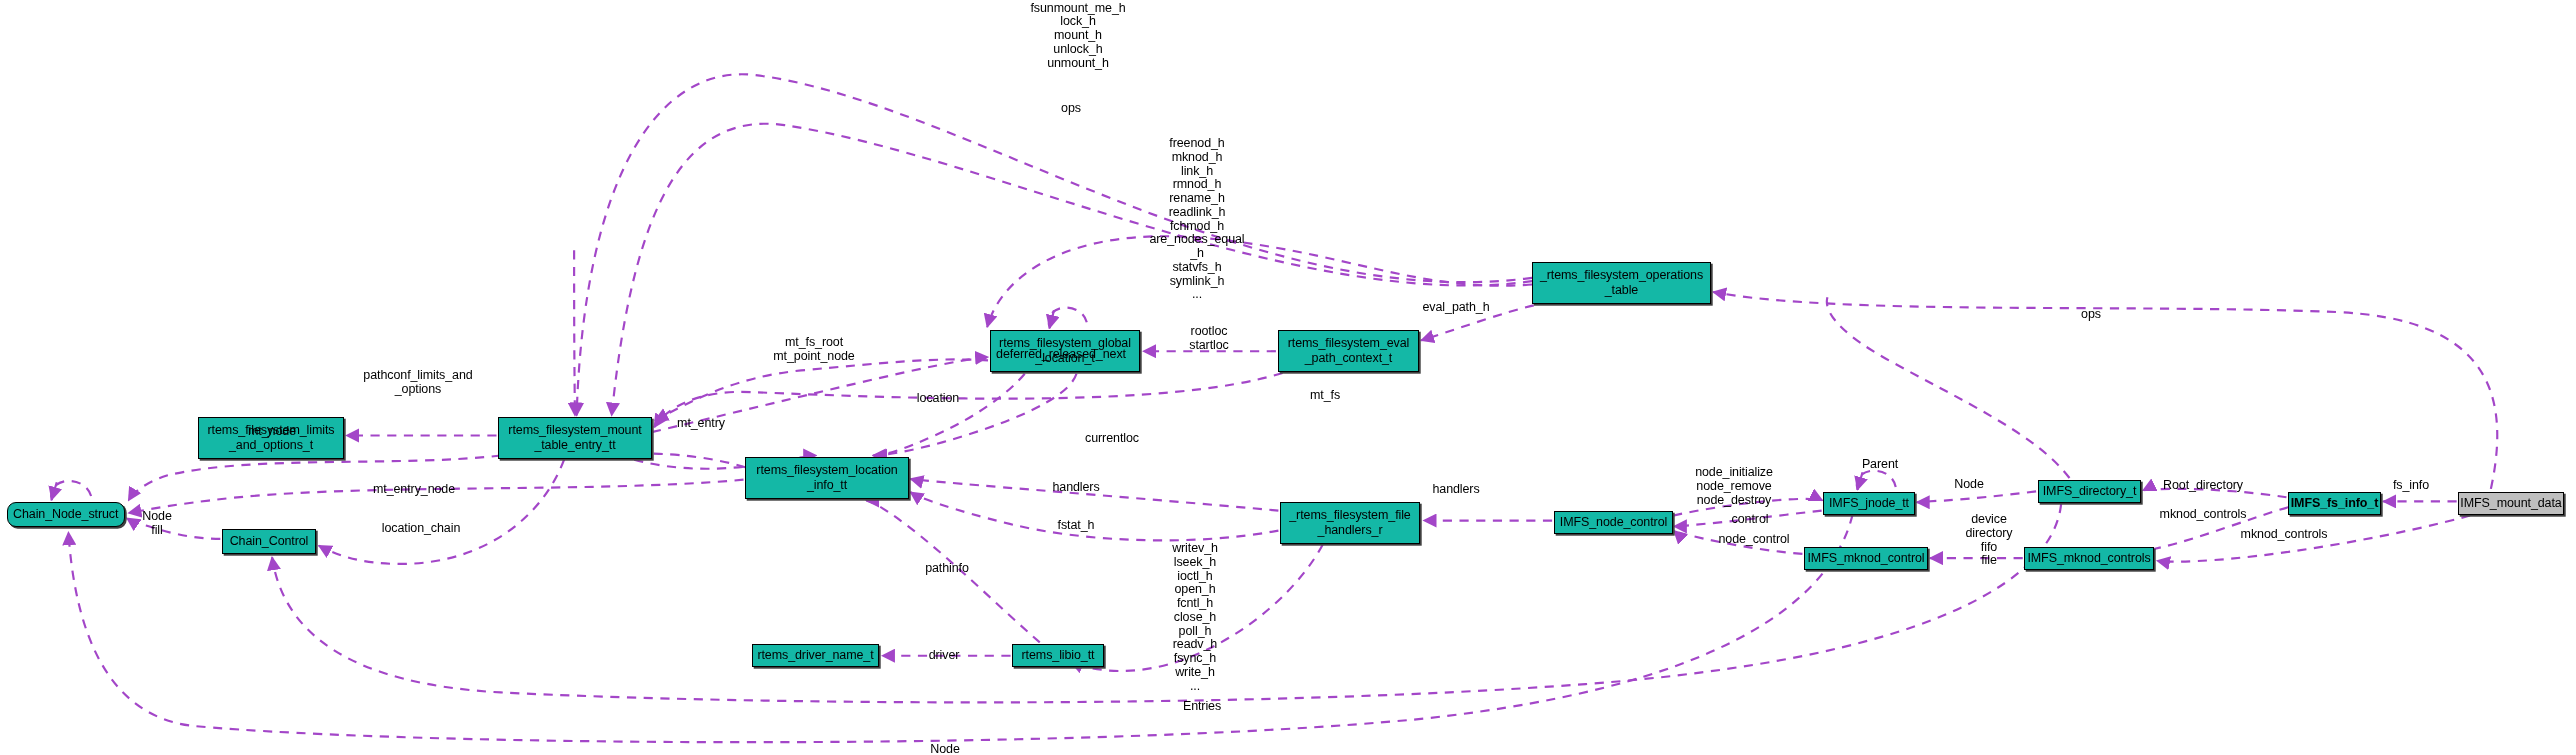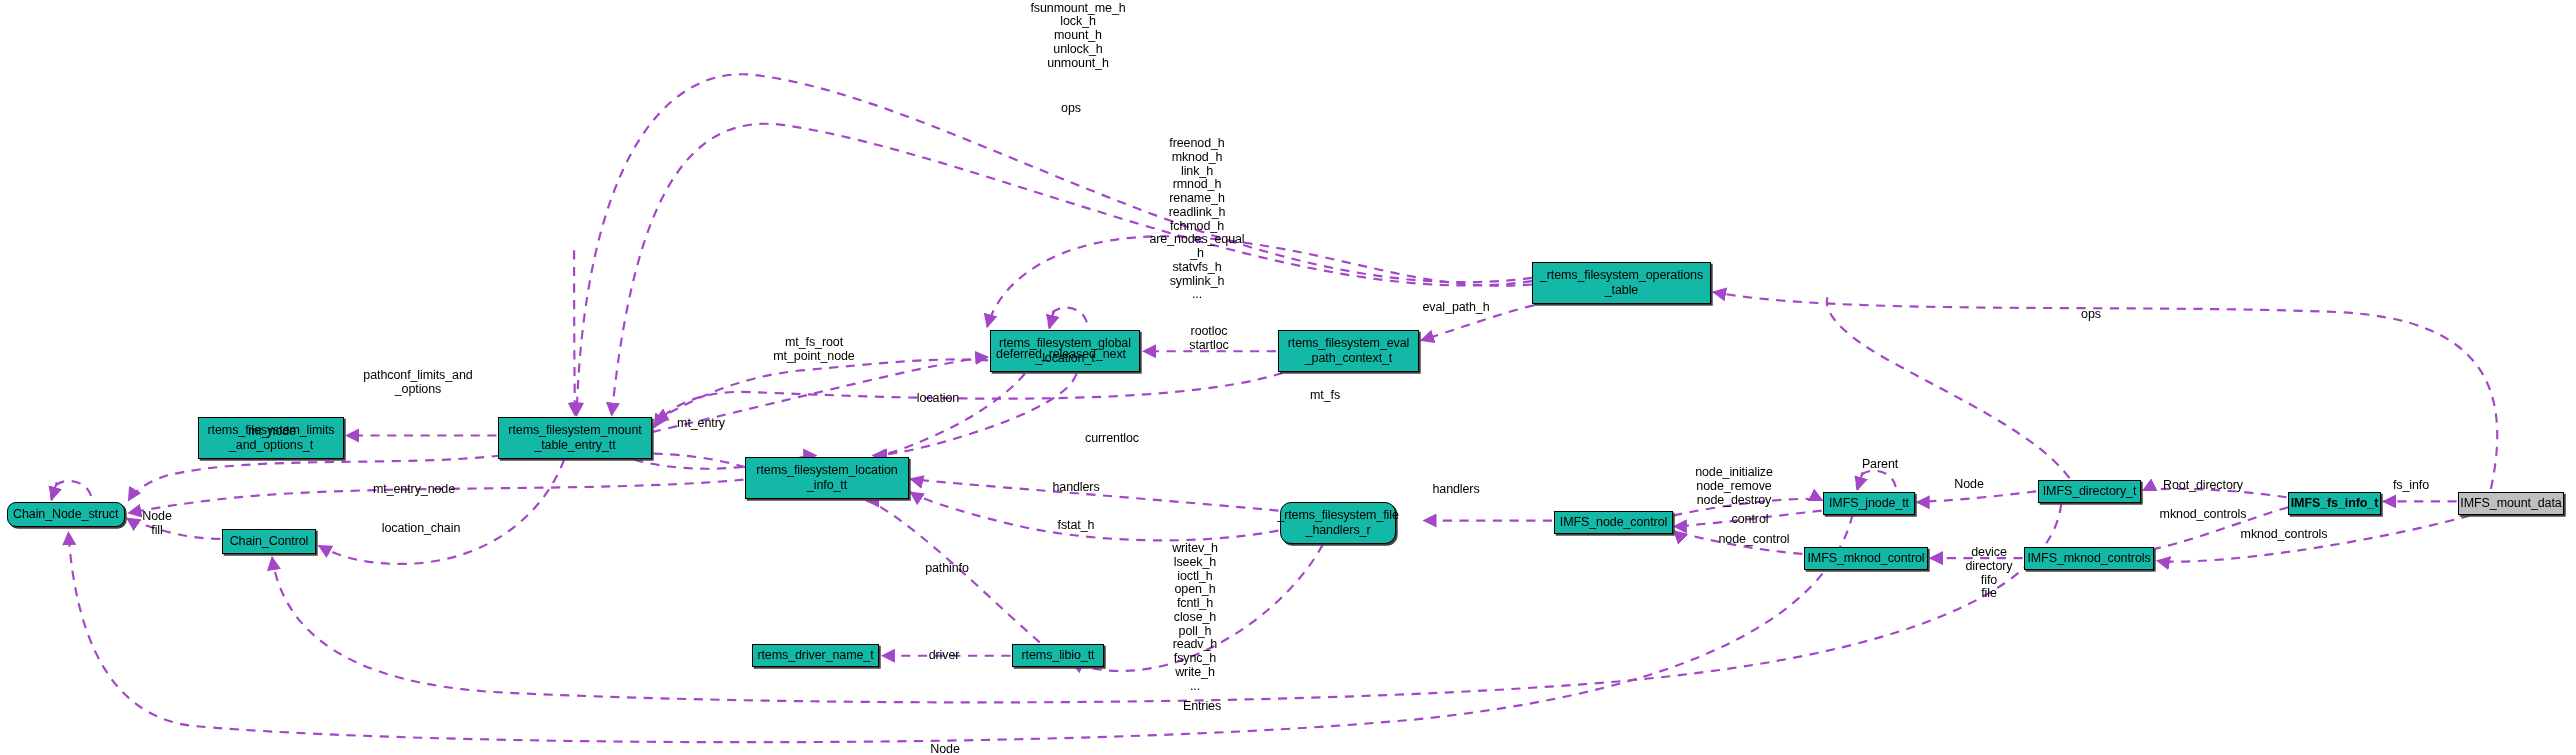--- a/index.html
+++ b/index.html
@@ -158,21 +158,21 @@
 _location_t</span>
   </div>
   <div class="node" style="left:1278px;top:330px;width:141px;height:42px;justify-content:center;">
     <span>rtems_filesystem_eval
 _path_context_t</span>
   </div>
   <div class="node" style="left:1532px;top:262px;width:179px;height:42px;">
     <span>_rtems_filesystem_operations
 _table</span>
   </div>
-  <div class="node" style="left:1280px;top:502px;width:116px;height:42px;border-radius:11px;">
+  <div class="node" style="left:1280px;top:502px;width:140px;height:42px;">
     <span>_rtems_filesystem_file
 _handlers_r</span>
   </div>
   <div class="node" style="left:1554px;top:511px;width:119px;height:23.4px;">
     <span>IMFS_node_control</span>
   </div>
   <div class="node" style="left:1823px;top:492px;width:92px;height:23.4px;">
     <span>IMFS_jnode_tt</span>
   </div>
   <div class="node" style="left:1804px;top:547px;width:124px;height:23.4px;">
@@ -235,21 +235,21 @@
   <div class="elabel" style="left:2411px;top:478px;"><span>fs_info</span></div>
   <div class="elabel stack" style="left:1734px;top:466px;"><span>node_initialize
 node_remove
 node_destroy</span></div>
   <div class="elabel" style="left:414px;top:482px;"><span>mt_entry_node</span></div>
   <div class="elabel" style="left:1076px;top:480px;"><span>handlers</span></div>
   <div class="elabel" style="left:1456px;top:482px;"><span>handlers</span></div>
   <div class="elabel stack" style="left:157px;top:510px;"><span>Node
 fill</span></div>
   <div class="elabel" style="left:1750px;top:512px;"><span>control</span></div>
-  <div class="elabel stack" style="left:1989px;top:513px;margin-top:33px;"><span>device
+  <div class="elabel stack" style="left:1989px;top:513px;"><span>device
 directory
 fifo
 file</span></div>
   <div class="elabel" style="left:2203px;top:507px;"><span>mknod_controls</span></div>
   <div class="elabel" style="left:421px;top:521px;"><span>location_chain</span></div>
   <div class="elabel" style="left:1076px;top:518px;"><span>fstat_h</span></div>
   <div class="elabel" style="left:1754px;top:532px;"><span>node_control</span></div>
   <div class="elabel" style="left:2284px;top:527px;"><span>mknod_controls</span></div>
   <div class="elabel stack" style="left:1195px;top:542px;"><span>writev_h
 lseek_h

